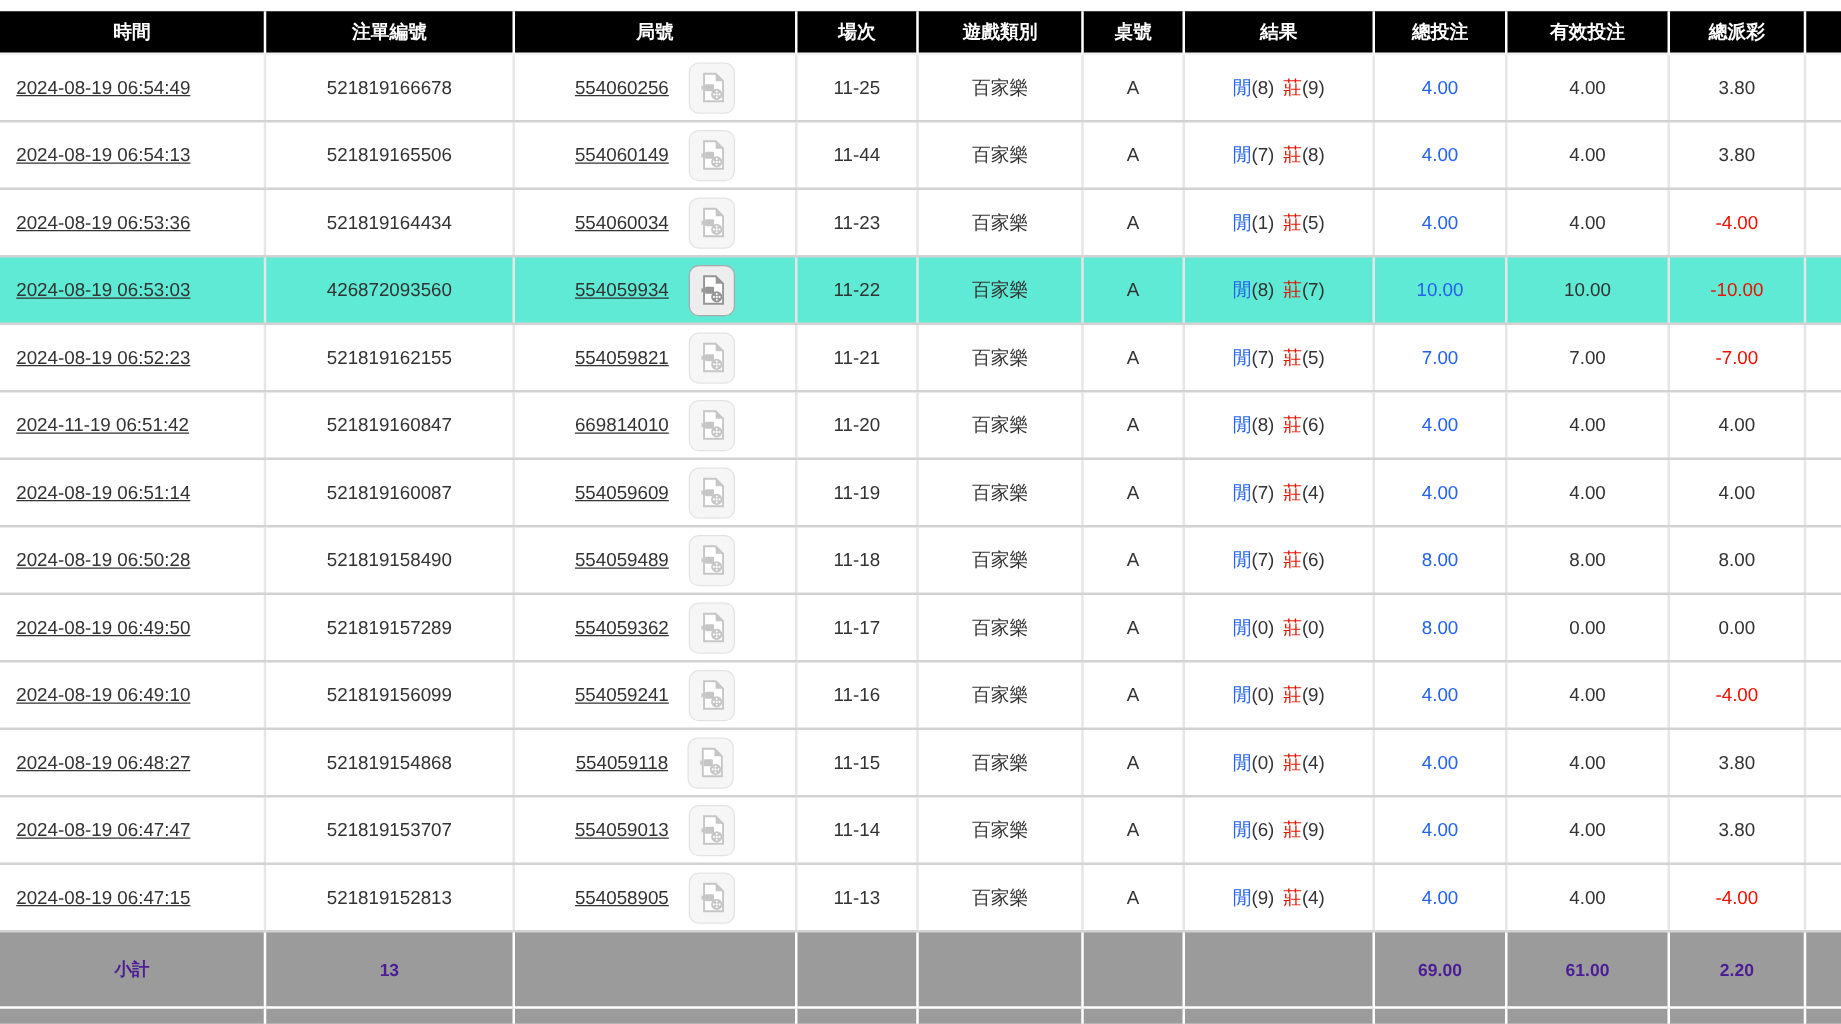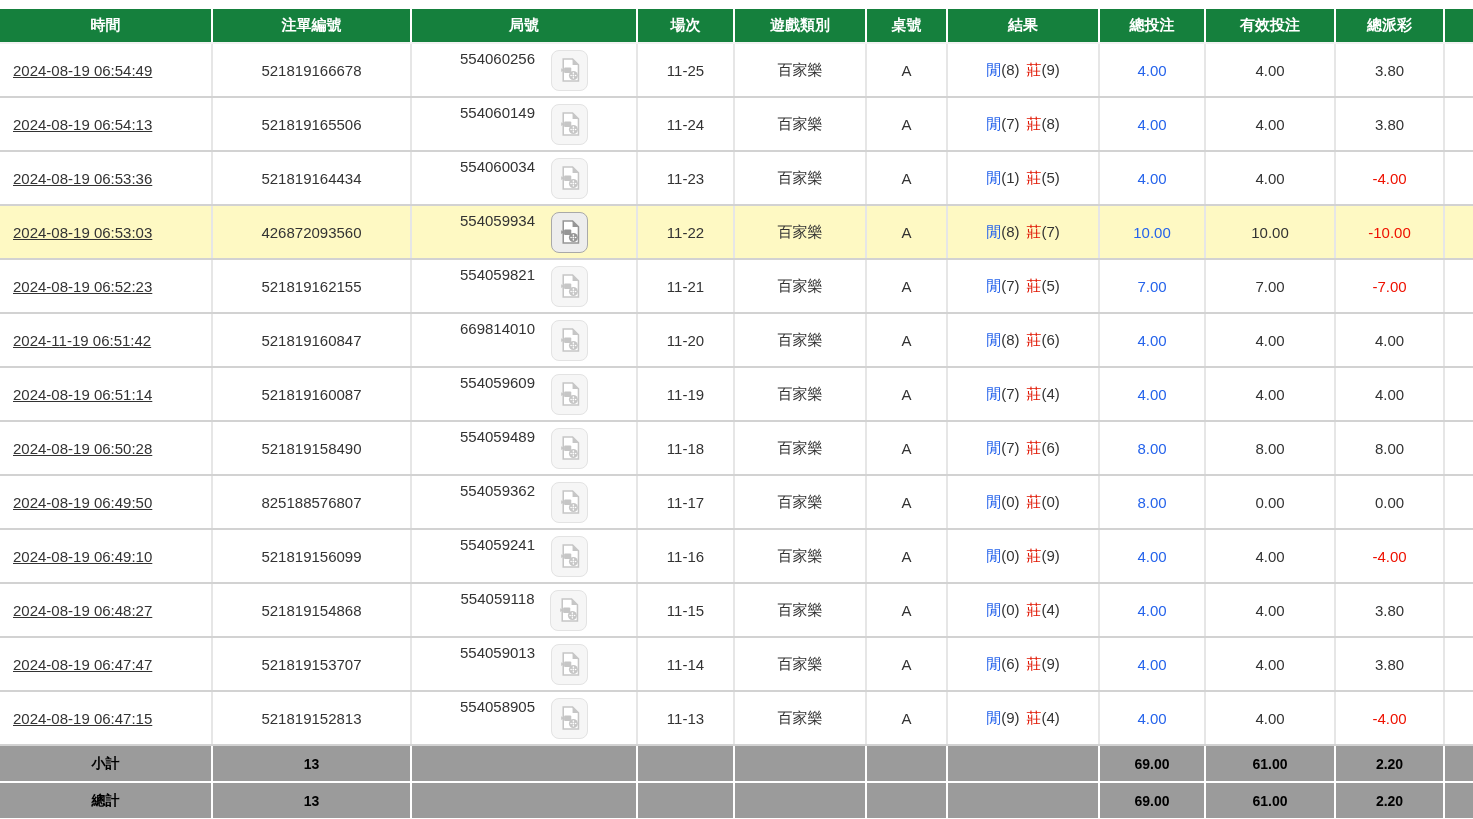--- a/index.html
+++ b/index.html
@@ -1,37 +1,37 @@
 <!DOCTYPE html>
 <html><head>
 <meta charset="utf-8">
 <style>
   html,body{margin:0;padding:0;background:#ffffff;width:1473px;height:819px;overflow:hidden;
     font-family:"Liberation Sans","DejaVu Sans",sans-serif;}
   .viewport{width:1473px;height:819px;overflow:hidden;padding-top:9px;box-sizing:border-box;}
   table{border-collapse:collapse;table-layout:fixed;width:1504px;}
-  th{background:#15803d;color:#ffffff;font-size:15px;font-weight:bold;height:33px;
+  th{background:#000000;color:#ffffff;font-size:15px;font-weight:bold;height:33px;
      border-right:2px solid #ffffff;border-bottom:2px solid #f2f2f2;text-align:center;padding:0;margin-left:11px;}
   th.cutcol{border-right:none;}
   tbody td{height:52px;font-size:15px;color:#333333;text-align:center;padding:0;
      border-right:2px solid #e6e6e6;border-bottom:2px solid #d2d2d2;background:#ffffff;}
   tbody td.cutcol{border-right:none;}
   tbody td.time{text-align:left;padding-left:13px;text-decoration:underline;}
-  tr.highlight td{background:#fef9c3;}
+  tr.highlight td{background:#5eead4;}
   td.blue{color:#2563eb;}
   td.payout.neg{color:#ee1100;margin-left:48px;}
   .result .p{color:#2563eb;}
   .result .b{color:#e01400;margin-left:7px;}
   .result .pts{color:#333333;}
-  .round-wrap{display:flex;justify-content:center;gap:16px;}
+  .round-wrap{display:flex;align-items:center;justify-content:center;gap:16px;text-decoration:underline;}
   .icon-btn{width:37px;height:41px;border-radius:8px;background:#f6f6f6;border:1px solid #e3e3e3;
      display:flex;align-items:center;justify-content:center;color:#c6c6c6;cursor:pointer;padding:0;}
   tr.highlight .icon-btn{color:#969696;border-color:#a9a9a9;background:#ededed;}
-  tfoot td{height:35px;background:#9b9b9b;color:#000000;font-size:14px;font-weight:bold;text-align:center;
-     border-right:2px solid #ffffff;border-top:2px solid #ffffff;padding:0;}
+  tfoot td{height:35px;background:#9b9b9b;color:#4c1d95;font-size:14px;font-weight:bold;text-align:center;
+     border-right:2px solid #ffffff;border-top:2px solid #ffffff;padding:12px;}
   tfoot td.cutcol{border-right:none;}
 </style>
 </head>
 <body>
 
 <div class="viewport">
   <table>
     <colgroup>
       <col style="width:212px">
         <col style="width:199px">
@@ -109,21 +109,21 @@
             <circle cx="17" cy="21.5" r="5.3" fill="currentColor"></circle>
             <circle cx="17" cy="21.5" r="1.1" fill="#ffffff"></circle>
             <circle cx="17" cy="18.7" r="0.95" fill="#ffffff"></circle>
             <circle cx="17" cy="24.3" r="0.95" fill="#ffffff"></circle>
             <circle cx="14.3" cy="21.5" r="0.95" fill="#ffffff"></circle>
             <circle cx="19.7" cy="21.5" r="0.95" fill="#ffffff"></circle>
           </svg>
         </button>
       </div>
     </td>
-    <td>11-24</td>
+    <td>11-44</td>
     <td>百家樂</td>
     <td>A</td>
     <td class="result">
       <span class="p">閒</span><span class="pts">(7)</span><span class="b">莊</span><span class="pts">(8)</span>
     </td>
     <td class="blue">4.00</td>
     <td>4.00</td>
     <td class="payout">3.80</td>
     <td class="cutcol"></td>
   </tr>
@@ -320,21 +320,21 @@
     <td class="result">
       <span class="p">閒</span><span class="pts">(7)</span><span class="b">莊</span><span class="pts">(6)</span>
     </td>
     <td class="blue">8.00</td>
     <td>8.00</td>
     <td class="payout">8.00</td>
     <td class="cutcol"></td>
   </tr>
         <tr>
     <td class="time">2024-08-19 06:49:50</td>
-    <td>825188576807</td>
+    <td>521819157289</td>
     <td>
       <div class="round-wrap">
         <span>554059362</span>
         <button class="icon-btn">
           <svg viewBox="0 0 26 30" width="22" height="26" aria-hidden="true">
             <path d="M5 2 h11 l7 7 v19 H5 z" fill="#ffffff" stroke="currentColor" stroke-width="1.8"></path>
             <path d="M16 2 v7 h7 z" fill="currentColor"></path>
             <rect x="6" y="12" width="8.5" height="6.5" rx="1.2" fill="currentColor"></rect>
             <path d="M6.2 15.2 L2.6 12.9 v4.6 z" fill="currentColor"></path>
             <circle cx="17" cy="21.5" r="5.3" fill="currentColor"></circle>

